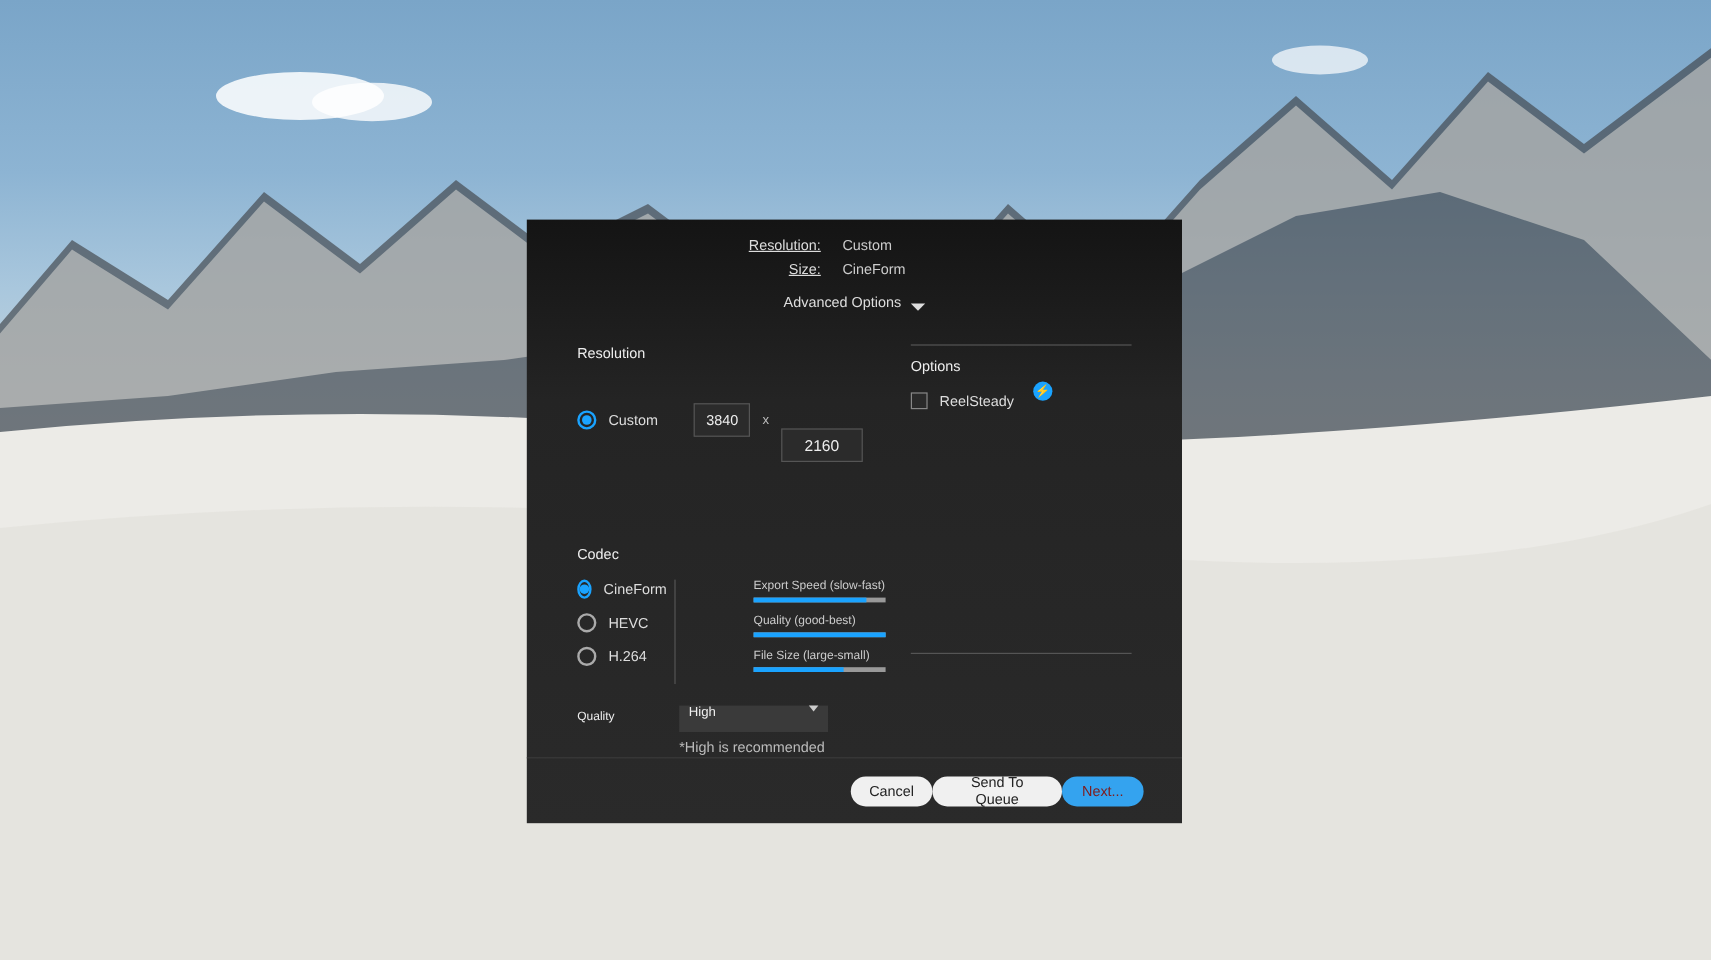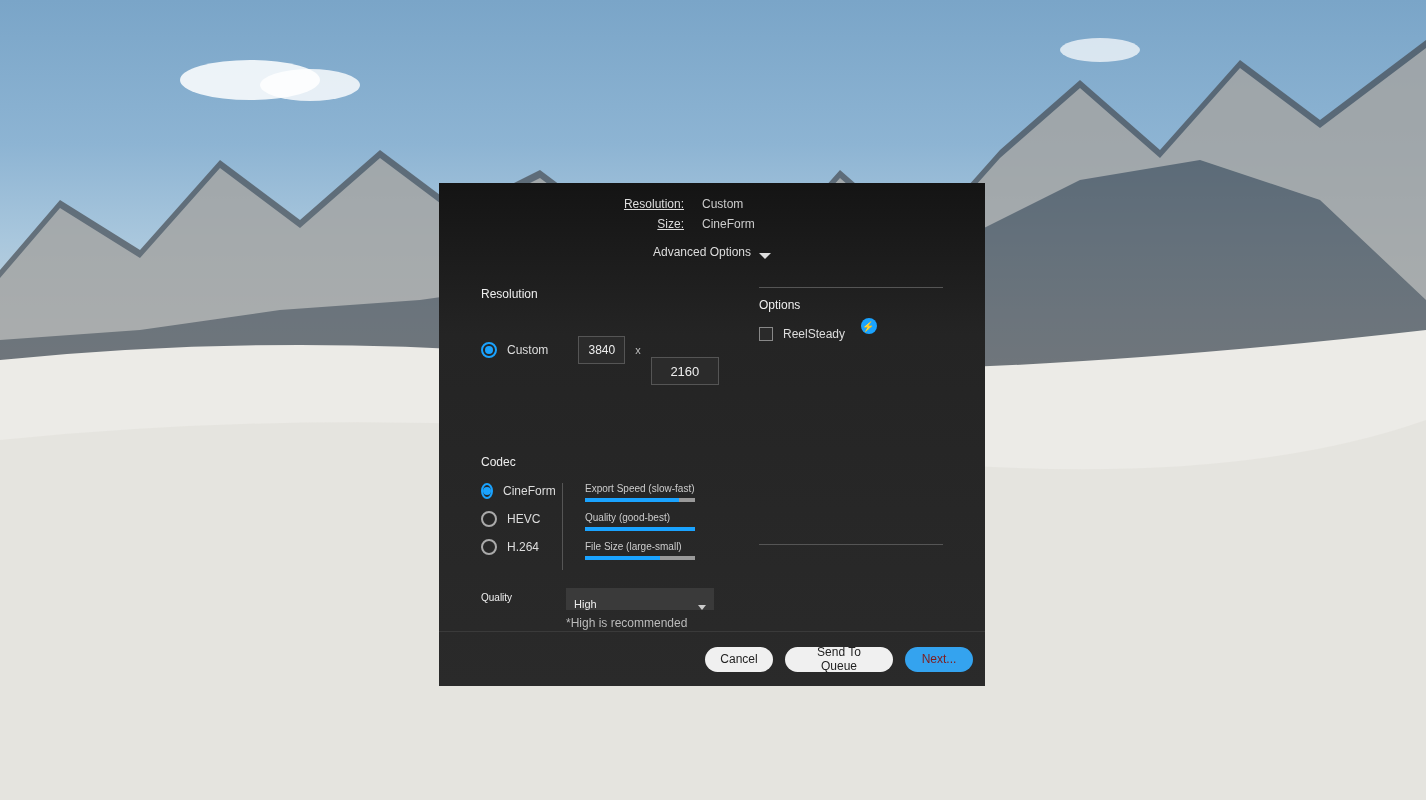--- a/index.html
+++ b/index.html
@@ -119,21 +119,21 @@
       border: 1px solid #888;
       background: #2a2a2a;
     }
     .res-x { color: #bbb; font-size: 11px; }
 
     .codec-block {
       display: flex; gap: 18px;
       margin-top: 8px;
     }
     .codec-radios { width: 82px; border-right: 1px solid #555; padding-right: 10px; }
-    .codec-meters { flex: 1; padding-left: 4px; }
+    .codec-meters { flex: 1; padding-left: 4px; margin-left: 43px; }
     .meter-group { margin-bottom: 10px; }
     .meter-label { font-size: 10px; color: #ccc; margin-bottom: 4px; }
     .meter-bar {
       width: 110px; height: 4px;
       background: #999;
       position: relative;
     }
     .meter-fill {
       height: 100%; background: #1aa3ff;
       position: absolute; left: 0; top: 0;
@@ -142,23 +142,23 @@
     .quality-row {
       display: flex; align-items: flex-start;
       margin-top: 18px;
     }
     .quality-label {
       width: 85px; color: #eee; font-size: 10px;
       padding-top: 4px;
     }
     .quality-right { flex: 1; }
     .select {
-      height: 22px; width: 148px;
+      height: 22px; width: 124px;
       background: #3a3a3a; color: #eee;
-      display: flex; align-items: flex-end; justify-content: space-between;
+      display: flex; align-items: flex-start; justify-content: space-between;
       padding: 0 8px; font-size: 11px;
       cursor: pointer;
     }
     .select .chev {
       width: 0; height: 0;
       border-left: 4px solid transparent;
       border-right: 4px solid transparent;
       border-top: 5px solid #ccc;
     }
     .quality-note { font-size: 12px; color: #bbb; margin-top: 6px; }
@@ -172,21 +172,21 @@
     }
     .right-bottom-hr {
       border: none; border-top: 1px solid #555;
       margin-top: 202px;
     }
 
     .footer {
       height: 55px;
       border-top: 1px solid #3a3a3a;
       display: flex; align-items: center; justify-content: flex-end;
-      gap: 12px; padding: 0 12px;
+      padding: 0 32px;
     }
     .btn {
       height: 25px;
       border-radius: 13px;
       padding: 0 18px;
       font-size: 12px;
       display: flex; align-items: center; justify-content: center;
       cursor: pointer;
       border: none;
     }

